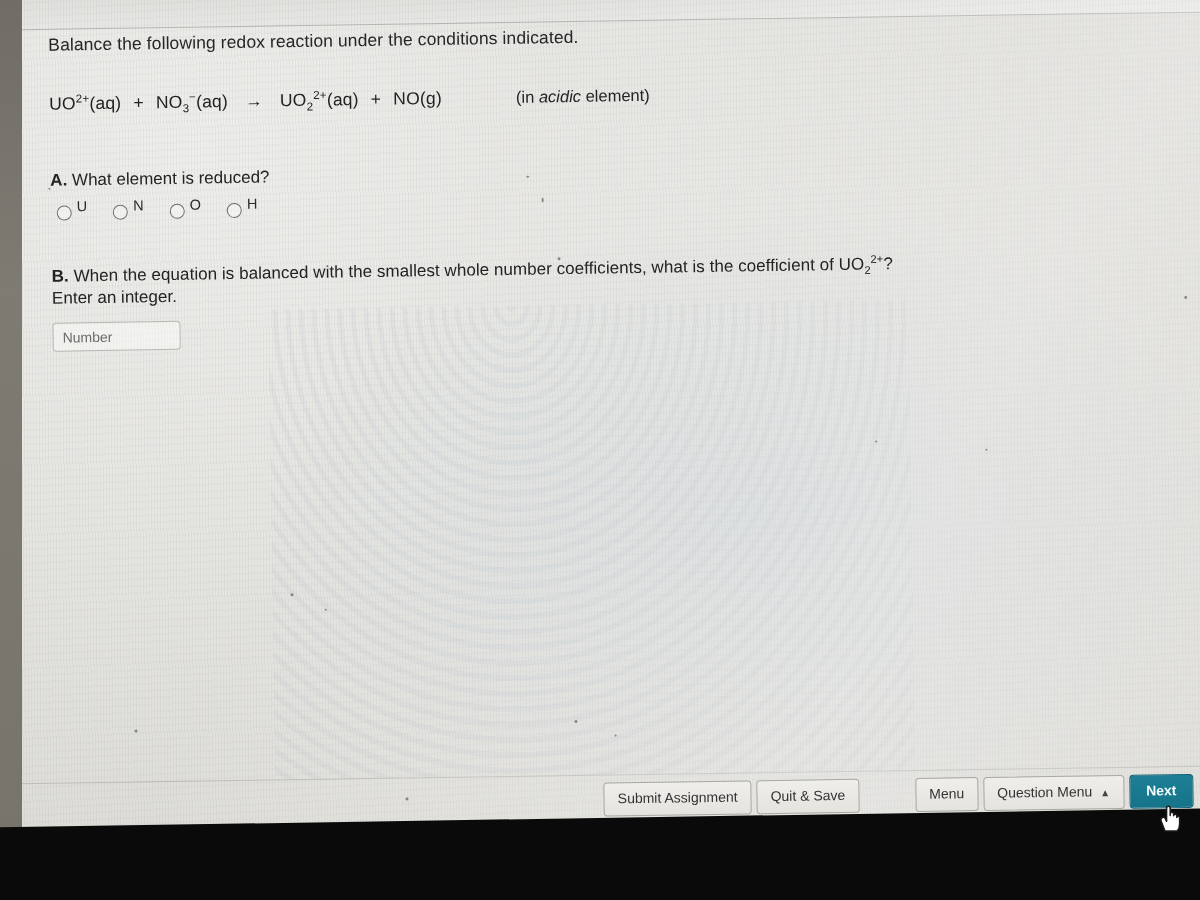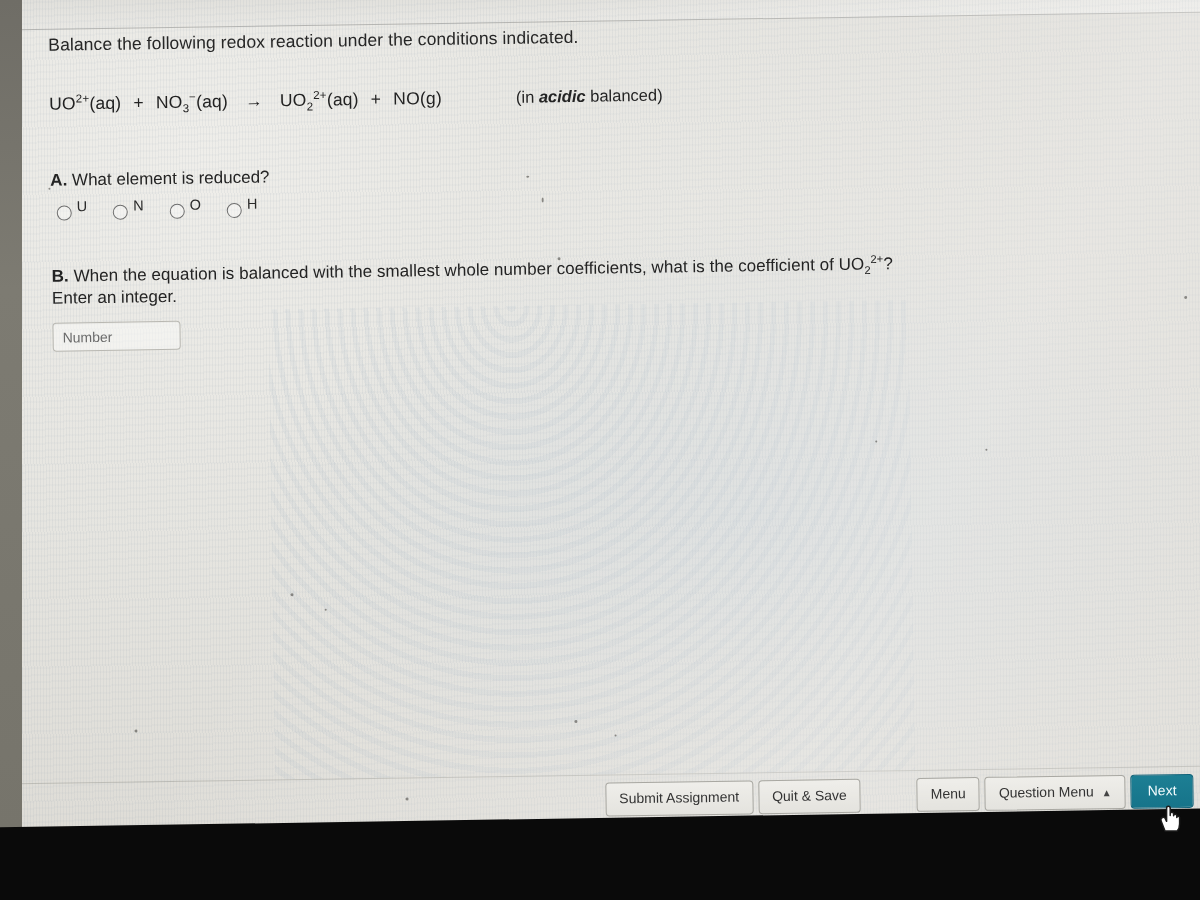--- a/index.html
+++ b/index.html
@@ -149,21 +149,21 @@
     white-space: nowrap;
     color: #222;
   }
   .equation .sp { display: inline-block; width: 7px; }
   .condition {
     font-size: 16.5px;
     color: #242424;
     margin-left: 74px;
     white-space: nowrap;
   }
-  .condition b { font-weight: 700; font-style: italic; }
+  .condition b { font-weight: 400; font-style: italic; }
   sub { font-size: 0.66em; vertical-align: sub; line-height: 0; }
   .charge { font-size: 0.66em; vertical-align: super; line-height: 0; }
 
   .qblock { margin: 0 0 14px 22px; }
   .qlabel { font-weight: 700; }
 
   .qtext-a {
     font-size: 17px;
     margin: 0 0 9px 0;
     color: #242424;
@@ -260,20 +260,21 @@
     line-height: 1.05;
   }
   .btn + .btn { margin-left: 5px; }
   .btn-caret { font-size: 10px; margin-left: 8px; color: #444; }
 
   .btn-primary {
     background: linear-gradient(180deg, #1d7f94 0%, #16748a 100%);
     border: 1px solid #12637a;
     color: #f2fbfd;
     padding: 8px 16px 9px 16px;
+    font-weight: bold;
   }
 
   
   #cursor {
     position: absolute;
     left: 1157px;
     top: 803px;
     width: 26px; height: 30px;
     z-index: 9;
     pointer-events: none;
@@ -311,21 +312,21 @@
             <span class="sp"></span>+<span class="sp"></span>
             <span>NO<sub>3</sub><span class="charge">−</span>(aq)</span>
             <span class="sp"></span>
             <span>→</span>
             <span class="sp"></span>
             <span>UO<sub>2</sub><span class="charge">2+</span>(aq)</span>
             <span class="sp"></span>+<span class="sp"></span>
             <span>NO(g)</span>
           </div>
           <div class="condition">
-            <span>(in </span><b>acidic</b><span> balanced)</span>
+            <span>(in </span><b>acidic</b><span> element)</span>
           </div>
         </div>
 
         <div class="qblock">
           <div class="qtext-a">
             <span class="qlabel">A.</span>
             <span>What element is reduced?</span>
           </div>
 
           <div class="radio-row">

